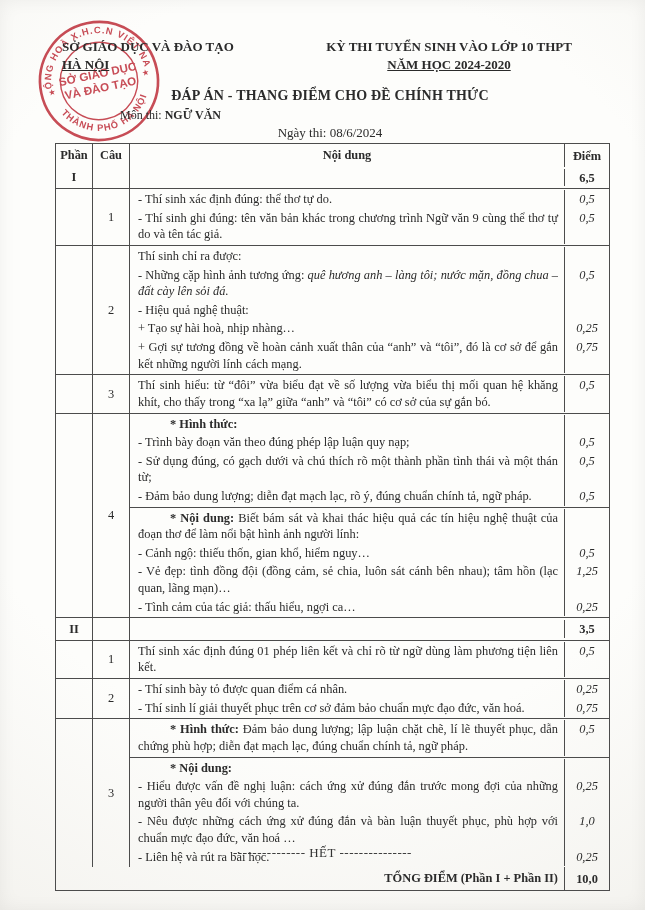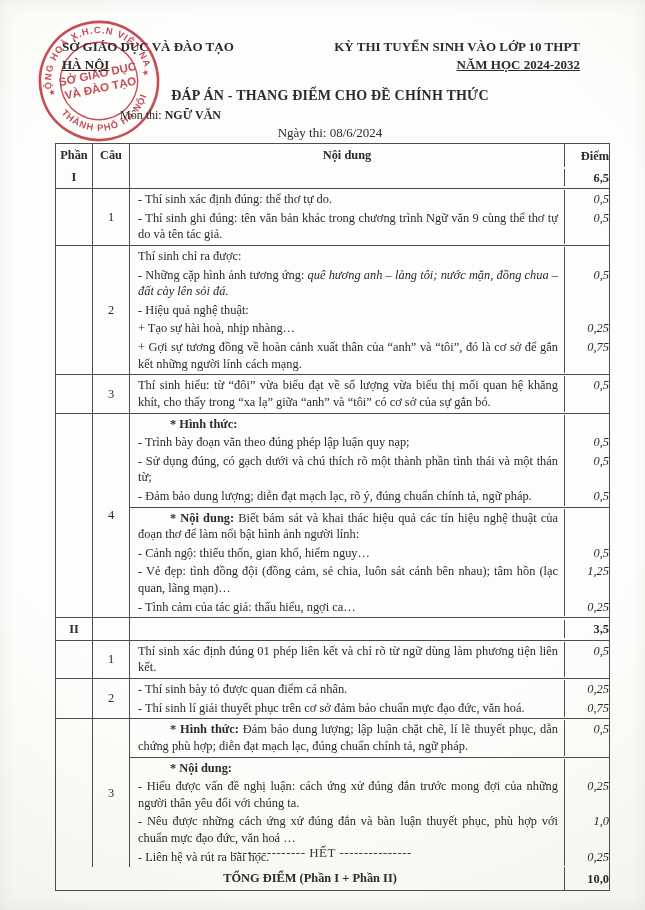--- a/index.html
+++ b/index.html
@@ -18,21 +18,21 @@
     box-shadow:inset 0 0 18px rgba(0,0,0,.06);
   }
   
   .hdr-left{
     position:absolute;top:38px;left:62px;width:215px;
     text-align:left;font-weight:bold;font-size:13px;line-height:1.35;
   }
   .hdr-left .u{ text-decoration:underline; }
   .hdr-right{
     position:absolute;top:38px;left:318px;width:262px;
-    text-align:right;font-weight:bold;font-size:13px;line-height:1.35;
+    text-align:center;font-weight:bold;font-size:13px;line-height:1.35;
   }
   .hdr-right .u{ text-decoration:underline; }
   .doc-title{
     position:absolute;top:88px;left:120px;width:420px;
     text-align:center;font-weight:bold;font-size:14px;letter-spacing:.2px;
   }
   .doc-sub1{
     position:absolute;top:108px;left:120px;width:420px;
     text-align:left;font-size:12px;
   }
@@ -70,32 +70,32 @@
   }
   .c-body{ flex:1;display:flex;flex-direction:column;min-width:0; }
   .grp{ display:flex;flex-direction:column;padding:1px 0; }
   .grp + .grp{ border-top:1px solid #4c4c4c;font-family:Liberation Serif, serif; }
   .blk{ display:flex;align-items:stretch; }
   .para{
     flex:1;padding:1px 6px 1px 8px;text-align:justify;min-width:0;
   }
   .score{
     flex:0 0 44px;border-left:1px solid #4c4c4c;
-    text-align:right;font-style:italic;padding-top:1px;
+    text-align:center;font-style:italic;padding-top:1px;
   }
   .score.bold{ font-style:normal;font-weight:bold; }
   
   .thead .c-part,.thead .c-q{ font-weight:bold;padding:3px 0; }
   .thead .para{ text-align:center;font-weight:bold;padding:3px 6px; }
   .thead .score{ font-style:normal;font-weight:bold;padding-top:4px; }
   .section-row .grp{ padding:2px 0; }
   .section-row .para{ min-height:15px; }
   
   .total-row .label{
-    flex:1;text-align:center;font-weight:bold;padding:3px 6px;
+    flex:1;text-align:right;font-weight:bold;padding:3px 6px;
   }
   .total-row .score{ font-style:normal;font-weight:bold;padding-top:4px; }
   
   .end-line{
     position:absolute;top:845px;left:0;width:645px;
     text-align:center;font-size:13px;color:#333;letter-spacing:.5px;font-family:Liberation Serif, serif;
   }
   .b{ font-weight:bold;margin-left:32px; }
   .i{ font-style:italic; }
 </style>
@@ -122,21 +122,21 @@
     <text x="9" y="64" font-size="8" fill="#c23440">★</text>
     <text x="103" y="64" font-size="8" fill="#c23440">★</text>
   </svg>
 
   <div class="hdr-left">
     <div>SỞ GIÁO DỤC VÀ ĐÀO TẠO</div>
     <div class="u">HÀ NỘI</div>
   </div>
   <div class="hdr-right">
     <div>KỲ THI TUYỂN SINH VÀO LỚP 10 THPT</div>
-    <div class="u">NĂM HỌC 2024-2032</div>
+    <div class="u">NĂM HỌC 2024-2020</div>
   </div>
 
   <div class="doc-title">ĐÁP ÁN - THANG ĐIỂM CHO ĐỀ CHÍNH THỨC</div>
   <div class="doc-sub1">
     <span>Môn thi:</span>
     <b>NGỮ VĂN</b>
   </div>
   <div class="doc-sub2">
     <span>Ngày thi:</span>
     <span>08/6/2024</span>

